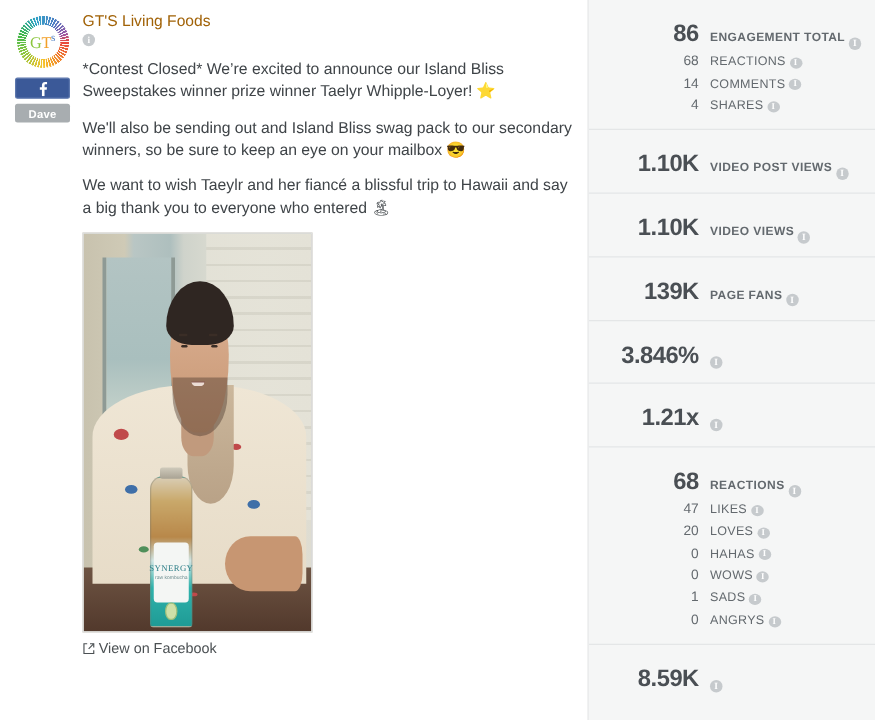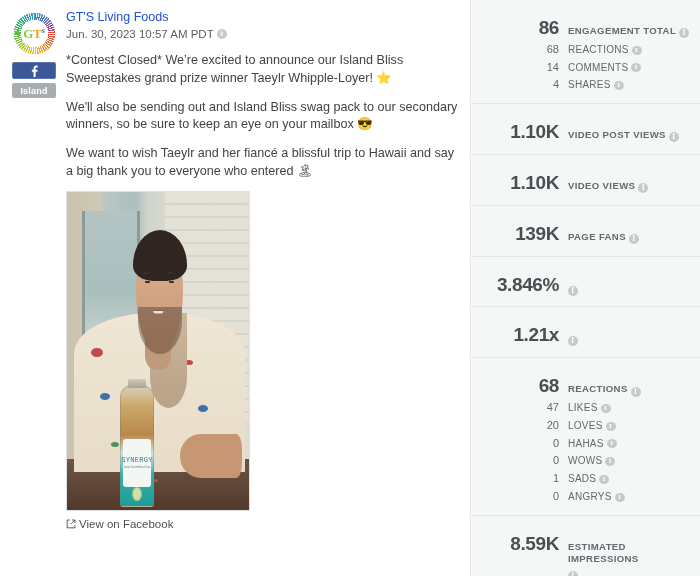--- a/index.html
+++ b/index.html
@@ -83,21 +83,21 @@
     background:
       repeating-conic-gradient(from 0deg,
         rgba(255,255,255,0) 0deg 4deg,
         rgba(255,255,255,0.95) 4.6deg 7deg);
   }
   .avatar-text {
     position: relative;
     z-index: 2;
     font-family: "Liberation Serif", serif;
     font-size: 13px;
-    font-weight: bold;
+    font-weight: normal;
     letter-spacing: -0.3px;
     color: #f0a81e;
     line-height: 1;
   }
   .avatar-text .t-g { color: #8cc63e; }
   .avatar-text .t-t { color: #f2a029; }
   .avatar-text .t-s { color: #4f7fc4; font-size: 9px; vertical-align: super; }
 
   .fb-badge {
     margin-top: 6px;
@@ -128,21 +128,21 @@
   }
 
   .post-body {
     flex: 1 1 auto;
     padding-left: 6px;
     min-width: 0;
   }
 
   .post-author {
     font-size: 12.5px;
-    color: #1d4ed8;
+    color: #a16207;
     line-height: 1.35;
     font-weight: normal;
   }
 
   .post-date-row {
     display: flex;
     align-items: center;
     gap: 3px;
     margin-top: 1px;
     margin-bottom: 10px;
@@ -307,21 +307,21 @@
   }
   .vt-bottle-label {
     position:absolute; left: 6%; top: 44%;
     width: 88%; height: 40%;
     background: #f4f6f4;
     border-radius: 3px;
     display:flex; flex-direction:column; align-items:center; justify-content:center;
     gap: 1px;
   }
   .vt-lbl-1 {
-    font-family:Liberation Mono, monospace;
+    font-family:Liberation Serif, serif;
     font-size: 7px; color:#2e7f88; letter-spacing:.3px; line-height:1;
   }
   .vt-lbl-2 { font-size: 4px; color:#6a8b8e; line-height:1; }
   .vt-bottle-star {
     position:absolute; left: 36%; bottom: 4%;
     width: 28%; height: 12%;
     background: #cfe0a8;
     border-radius: 50%;
     border: 1px solid #9fbf7a;
   }
@@ -377,21 +377,21 @@
 
   .metric-label {
     flex: 1 1 auto;
     font-size: 9.6px;
     font-weight: bold;
     letter-spacing: 0.35px;
     color: #63696e;
     text-transform: uppercase;
     line-height: 1.32;
     display: flex;
-    align-items: center;
+    align-items: flex-end;
     gap: 3px;
     flex-wrap: wrap;
   }
   .metric-label .lbl-txt { display: inline; }
   .metric-label .info-icon { top: 2px; }
 
   
   .sub-row {
     display: flex;
     align-items: baseline;
@@ -435,33 +435,32 @@
       </div>
 
       <div class="fb-badge">
         <span>
           <svg width="7" height="12" viewBox="0 0 9 16" aria-hidden="true">
             <path fill="#ffffff" d="M6 16V9h2.3l.35-2.7H6V4.6c0-.78.22-1.31 1.33-1.31h1.42V.88C8.5.85 7.66.78 6.68.78 4.63.78 3.23 2.03 3.23 4.33V6.3H1v2.7h2.23V16H6z"></path>
           </svg>
         </span>
       </div>
 
-      <div class="video-badge">Island</div>
+      <div class="video-badge">Dave</div>
     </div>
 
     <div class="post-body">
 
       <div class="post-author">GT'S Living Foods</div>
 
       <div class="post-date-row">
-        <span class="post-date">Jun. 30, 2023 10:57 AM PDT</span>
         <span class="info-icon">i</span>
       </div>
 
-      <p class="post-para">*Contest Closed* We’re excited to announce our Island Bliss Sweepstakes grand prize winner Taeylr Whipple-Loyer! ⭐</p>
+      <p class="post-para">*Contest Closed* We’re excited to announce our Island Bliss Sweepstakes winner prize winner Taelyr Whipple-Loyer! ⭐</p>
       <p class="post-para">We'll also be sending out and Island Bliss swag pack to our secondary winners, so be sure to keep an eye on your mailbox 😎</p>
       <p class="post-para">We want to wish Taeylr and her fiancé a blissful trip to Hawaii and say a big thank you to everyone who entered 🏝</p>
 
       <div class="video-thumb">
         <div class="vt-wall"></div>
         <div class="vt-slats"></div>
         <div class="vt-window"></div>
         <div class="vt-table"></div>
         <div class="vt-shirt"></div>
         <div class="vt-neck"></div>
@@ -620,20 +619,19 @@
           <div class="sub-label">
             <span>ANGRYS</span>
             <span class="info-icon">i</span>
           </div>
         </div>
       </div>
       <div class="metric-group">
         <div class="metric-row">
           <div class="metric-value">8.59K</div>
           <div class="metric-label">
-            <span class="lbl-txt">ESTIMATED IMPRESSIONS</span>
             <span class="info-icon">i</span>
           </div>
         </div>
       </div>
     </div>
 
 </div>
 
 </body></html>

